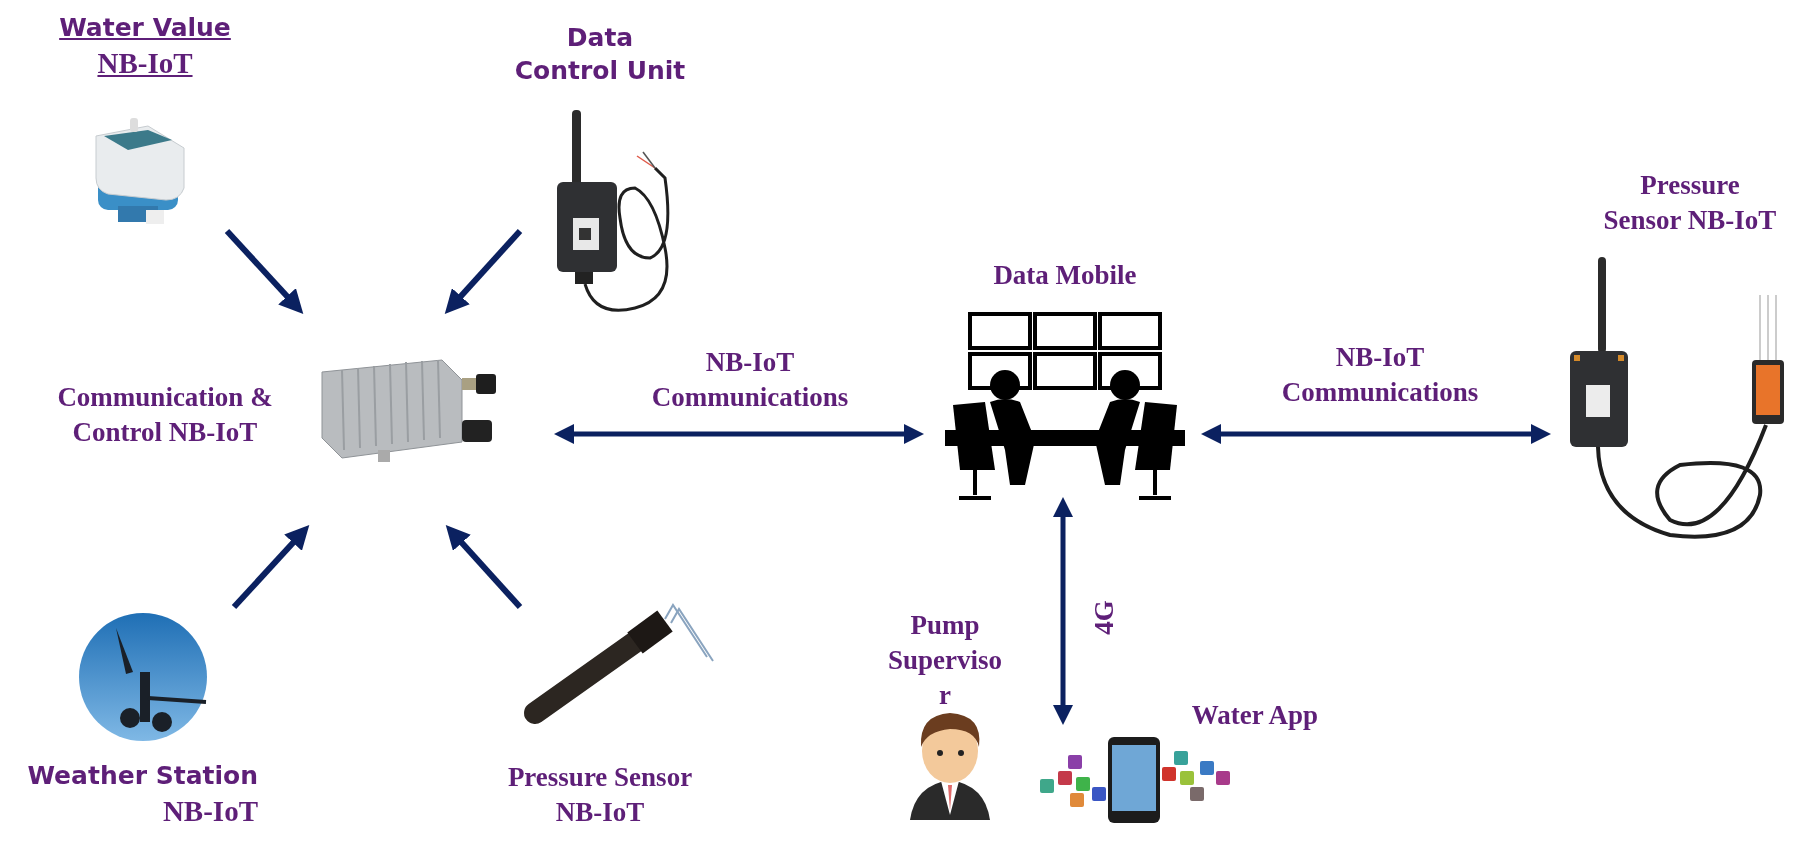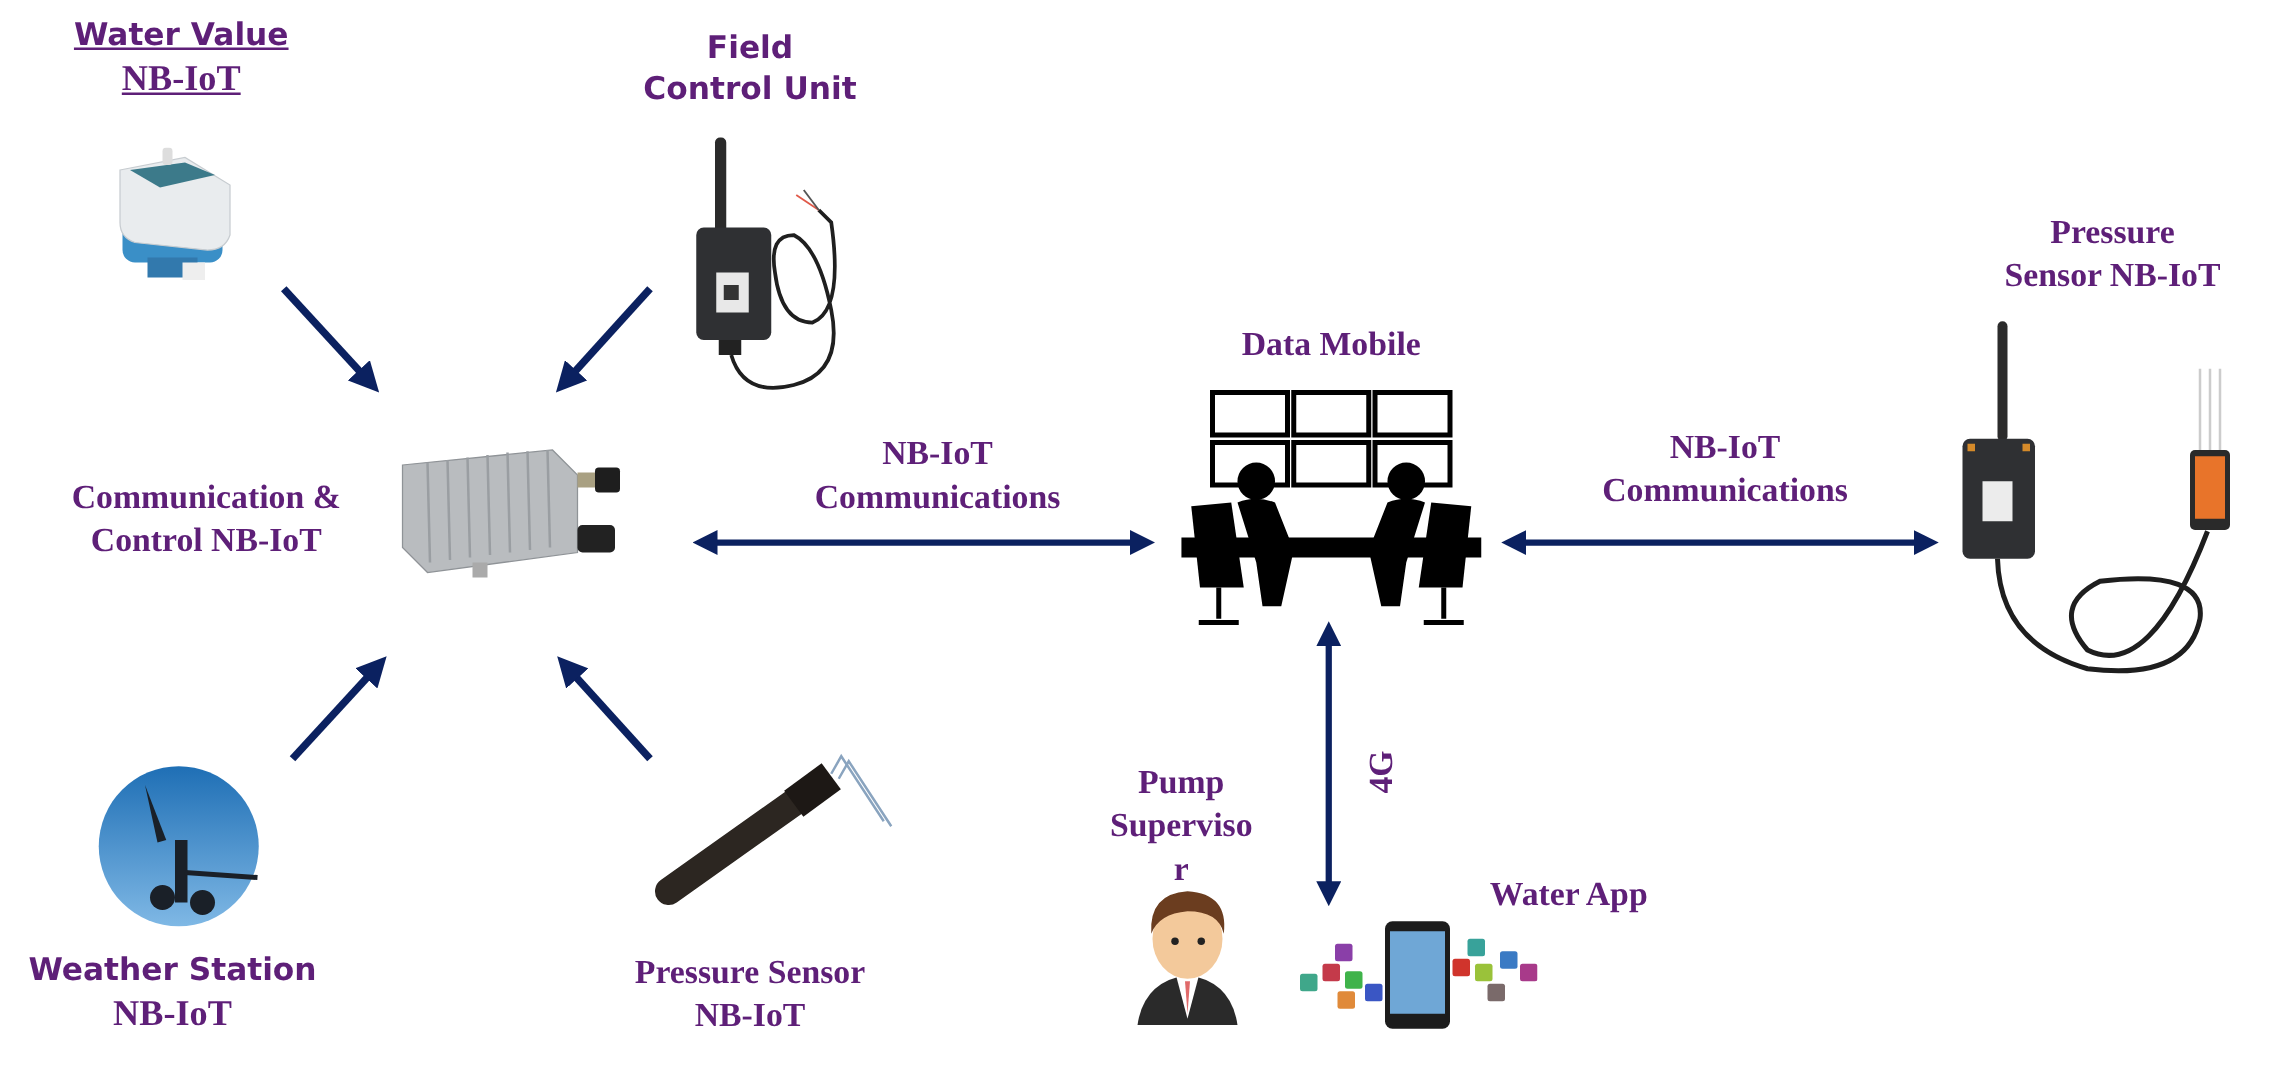--- a/index.html
+++ b/index.html
@@ -39,21 +39,21 @@
 <svg class="dev" style="left:88px; top:118px;" width="110" height="110">
   <rect x="10" y="50" width="80" height="42" rx="10" fill="#3a8fc7"></rect>
   <rect x="30" y="88" width="40" height="16" fill="#3279ad"></rect>
   <rect x="58" y="92" width="18" height="14" fill="#eee"></rect>
   <path d="M8 18 L60 8 L96 30 L96 70 Q92 82 78 82 L20 76 Q8 72 8 60 Z" fill="#e9ecee" stroke="#c7ccd0"></path>
   <path d="M16 18 L60 12 L84 22 L40 32 Z" fill="#3c7a8a"></path>
   <rect x="42" y="0" width="8" height="14" rx="3" fill="#ddd"></rect>
 </svg>
 
 <div class="lbl sans" style="left:490px; top:22px; width:220px;">
-  <span>Field</span>
+  <span>Data</span>
   <span>Control Unit</span>
 </div>
 <svg class="dev" style="left:545px; top:108px;" width="170" height="210">
   <rect x="27" y="2" width="9" height="76" rx="4" fill="#2b2b2b"></rect>
   <rect x="12" y="74" width="60" height="90" rx="6" fill="#2f3033"></rect>
   <rect x="28" y="110" width="26" height="32" fill="#e8e8e8"></rect>
   <rect x="34" y="120" width="12" height="12" fill="#333"></rect>
   <rect x="30" y="164" width="18" height="12" fill="#222"></rect>
   <path d="M40 176 Q50 210 90 200 Q130 190 120 140 Q110 90 90 80 Q70 80 75 110 Q80 150 105 150 Q130 140 120 70 L110 60" fill="none" stroke="#1f1f1f" stroke-width="3"></path>
   <line x1="110" y1="60" x2="92" y2="48" stroke="#e05a4a" stroke-width="1.5"></line>
@@ -88,21 +88,21 @@
         <stop offset="1" stop-color="#7fb8e5"></stop>
       </linearGradient>
     </defs>
   <circle cx="65" cy="65" r="64" fill="url(#sky)"></circle>
   <path d="M38 16 L55 60 L48 62 Z" fill="#1a2028"></path>
   <rect x="62" y="60" width="10" height="50" fill="#1a2028"></rect>
   <line x1="70" y1="86" x2="128" y2="90" stroke="#1a2028" stroke-width="4"></line>
   <circle cx="52" cy="106" r="10" fill="#1a2028"></circle>
     <circle cx="84" cy="110" r="10" fill="#1a2028"></circle>
 </svg>
-<div class="lbl sans" style="left:18px; top:760px; width:240px;">
+<div class="lbl sans" style="left:18px; top:760px; width:240px;text-align:right;">
   <span>Weather Station</span>
   <span class="serif" style="font-size:29px">NB-IoT</span>
 </div>
 
 <svg class="dev" style="left:515px; top:595px;" width="200" height="140">
   <line x1="20" y1="118" x2="130" y2="40" stroke="#2c2621" stroke-width="22" stroke-linecap="round"></line>
   <line x1="120" y1="48" x2="150" y2="26" stroke="#1d1815" stroke-width="26"></line>
   <path d="M150 24 L158 10 L192 62" fill="none" stroke="#8aa4bf" stroke-width="2"></path>
   <path d="M156 28 L164 14 L198 66" fill="none" stroke="#8aa4bf" stroke-width="2"></path>
 </svg>

